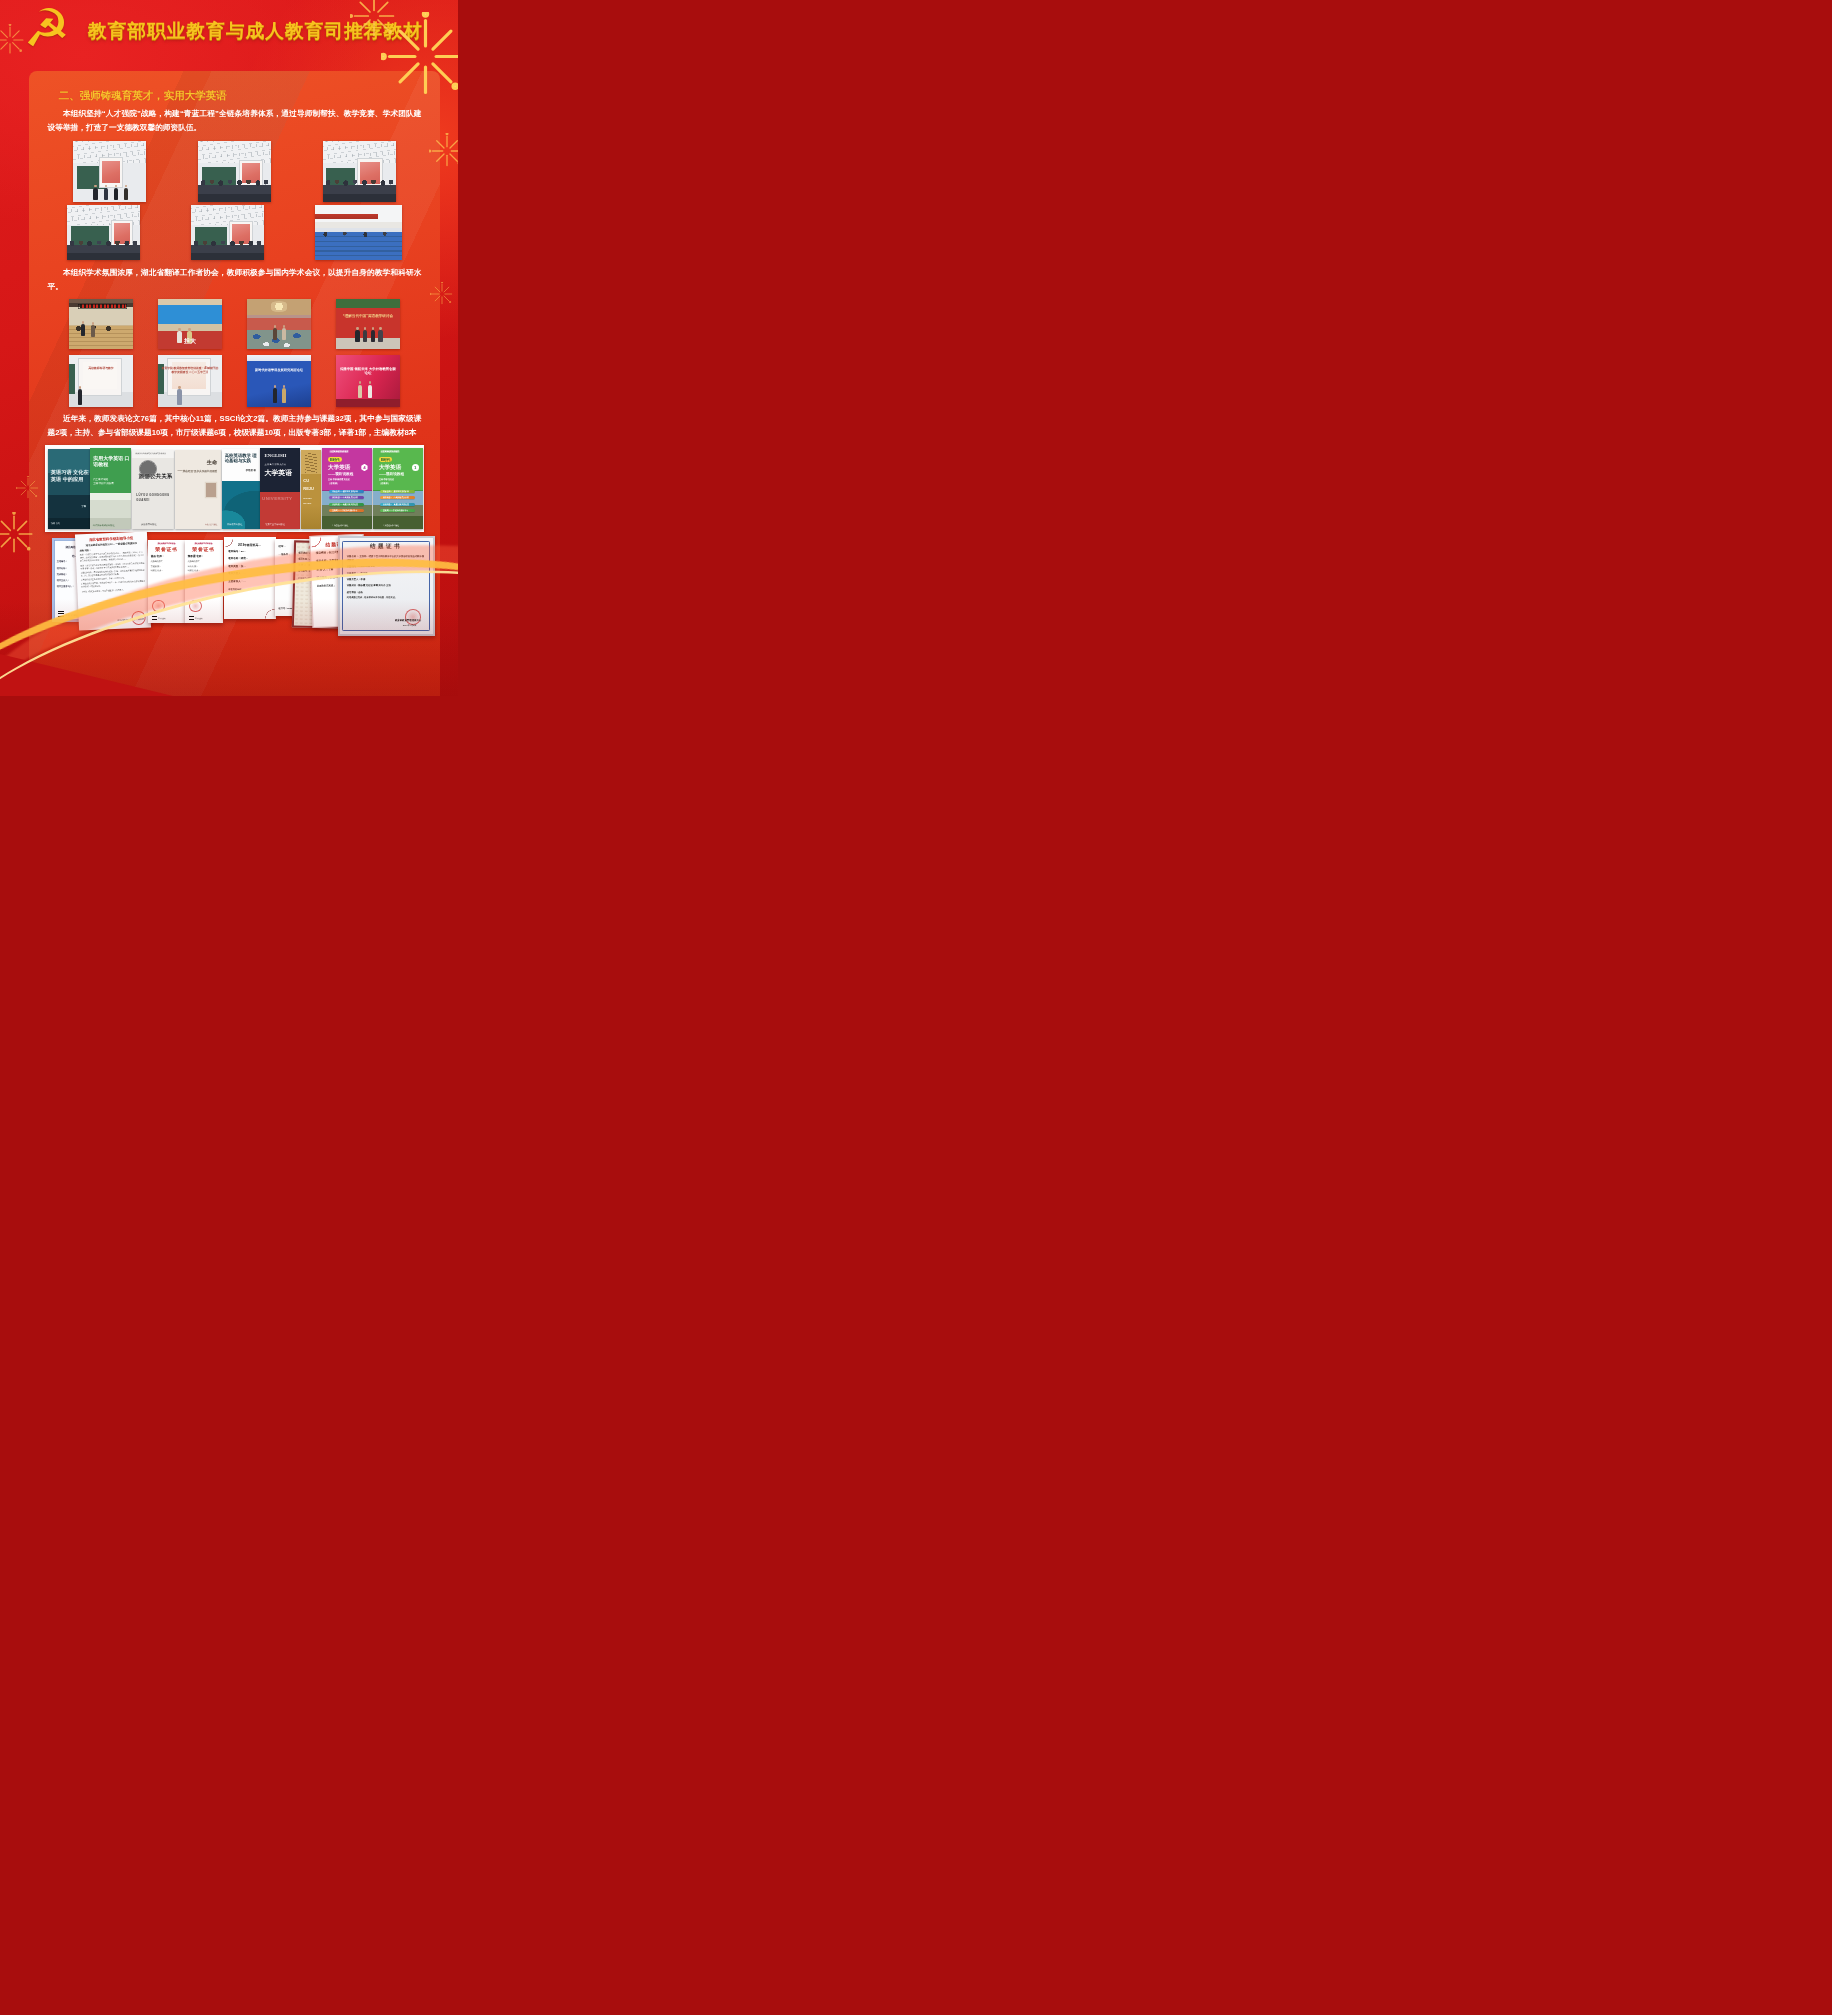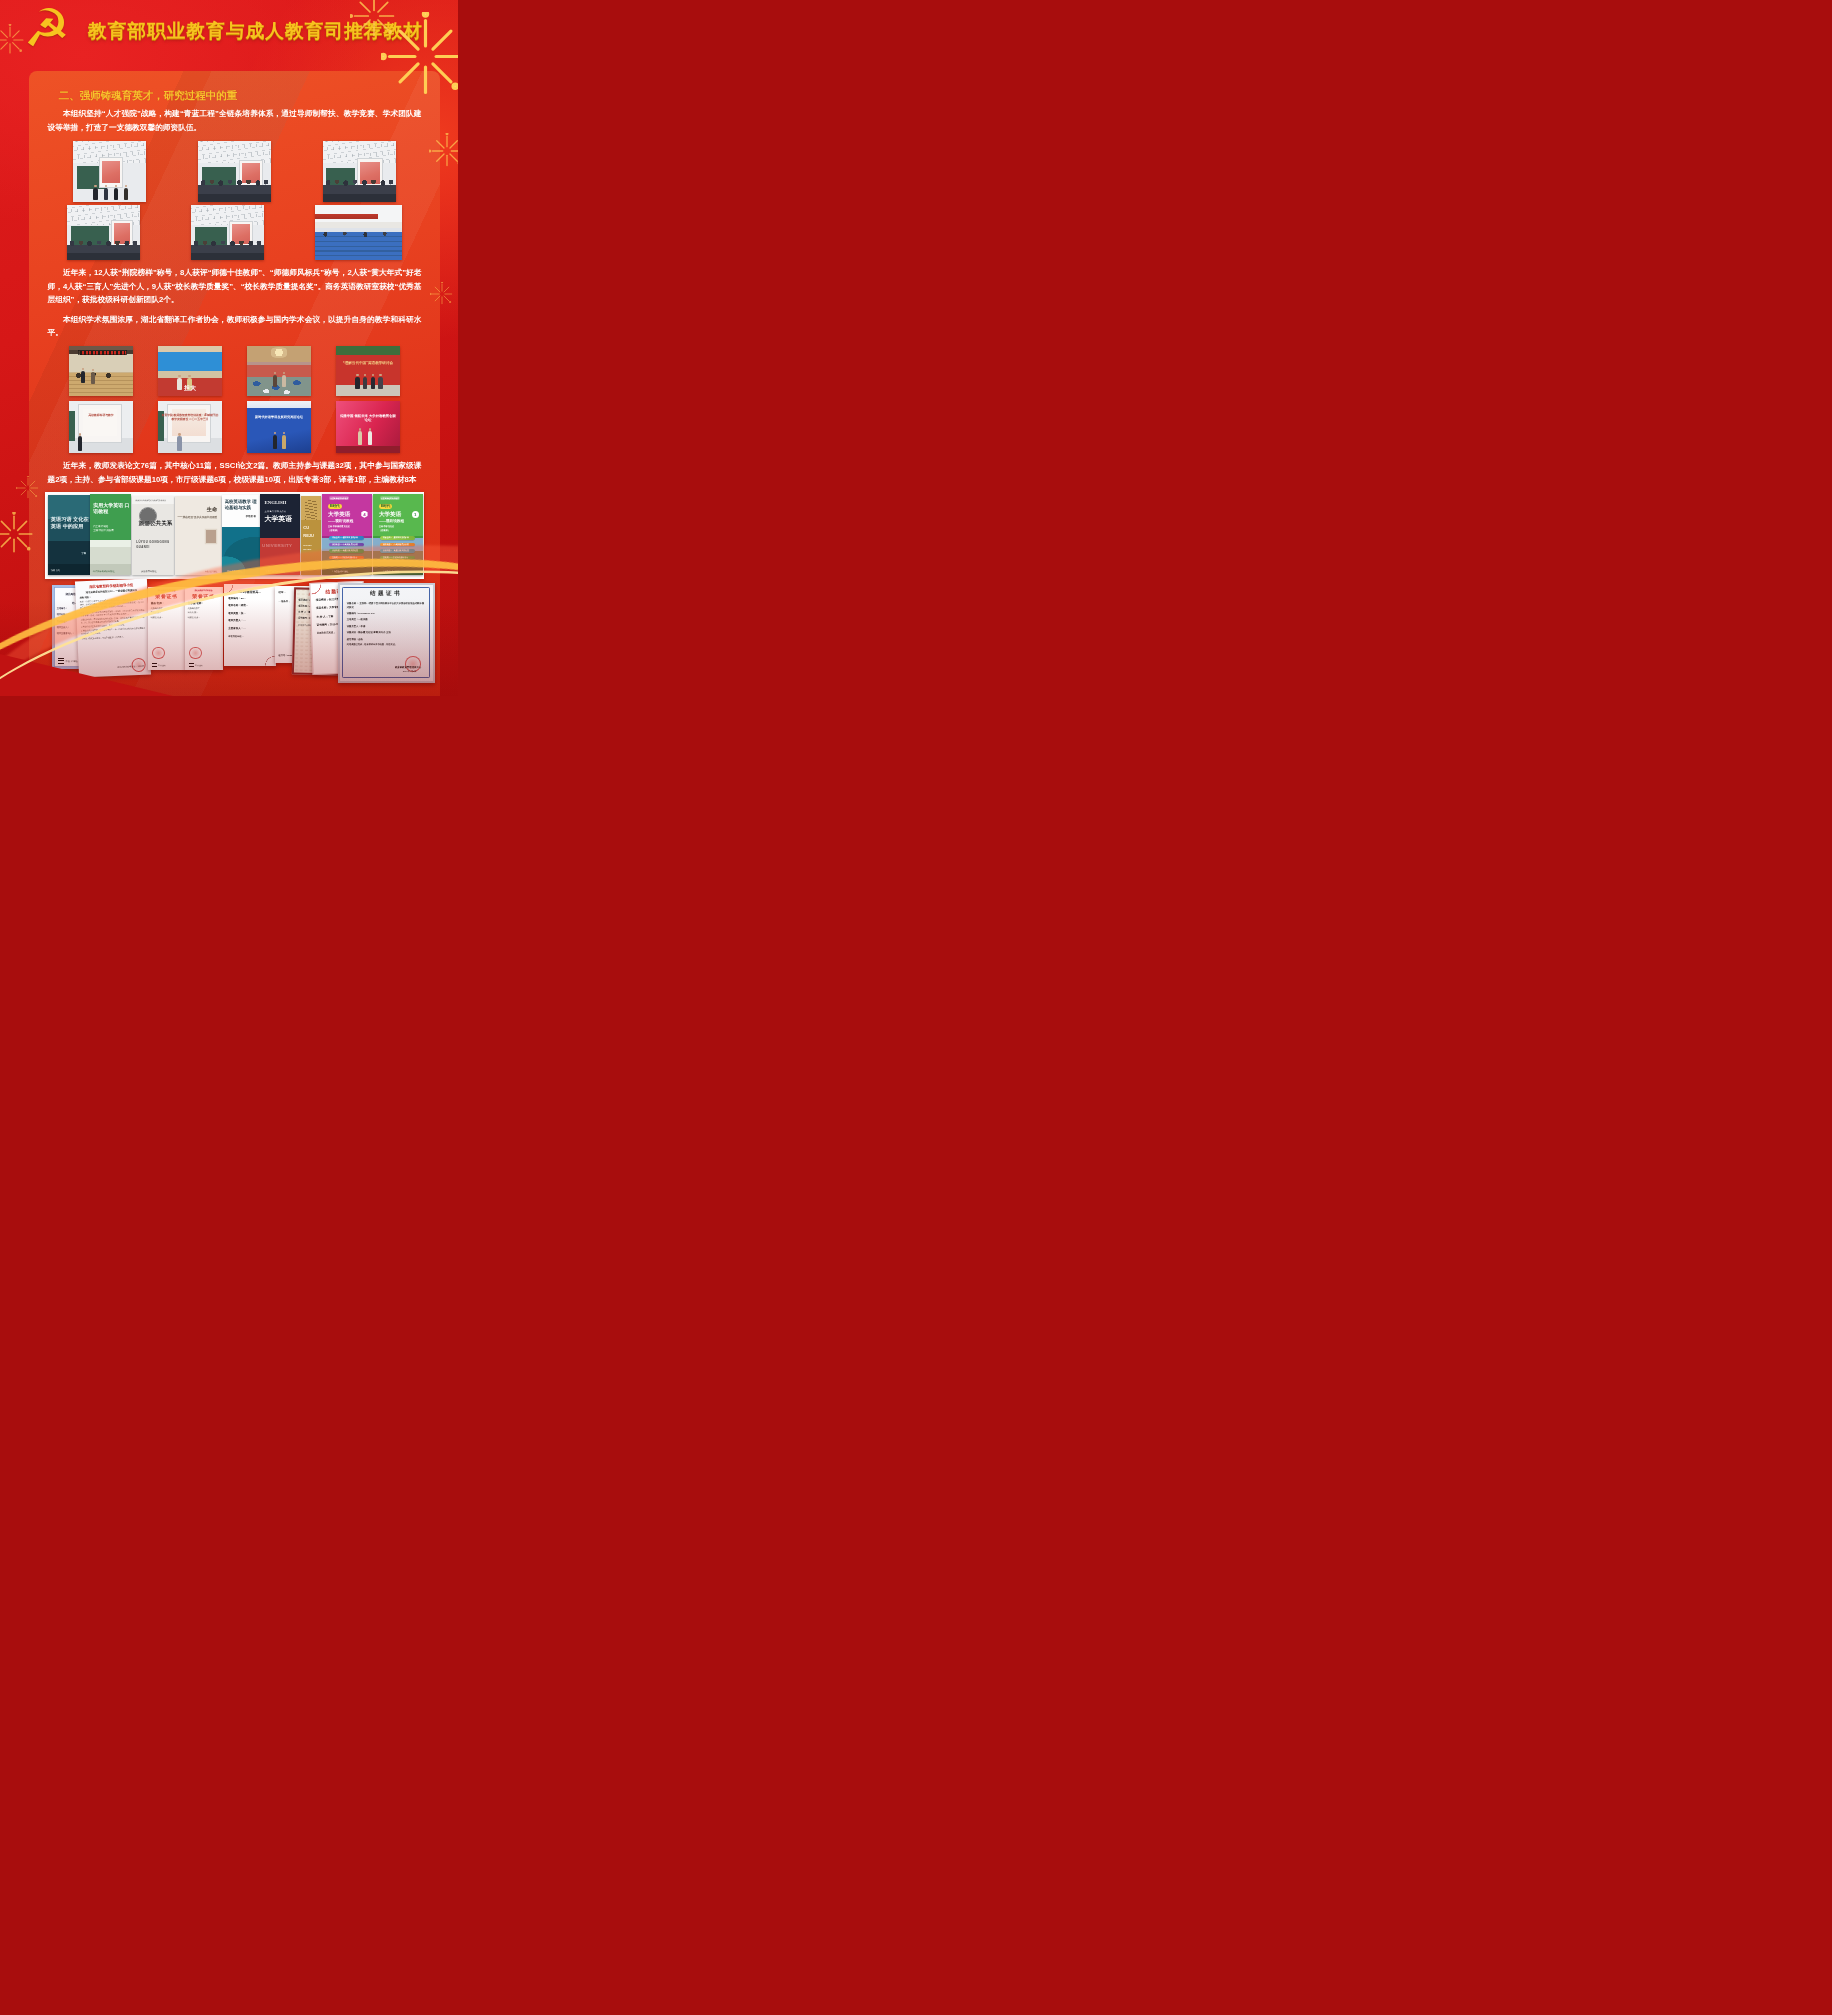--- a/index.html
+++ b/index.html
@@ -312,21 +312,21 @@
       <use href="#fwg"></use>
     </svg>
 
   <div class="hdr">
     <div class="emblem">☭</div>
     <div class="title">教育部职业教育与成人教育司推荐教材</div>
   </div>
 
   <div class="panel">
     <div class="inner">
-      <h2 class="sec-h">二、强师铸魂育英才，研究过程中的重</h2>
+      <h2 class="sec-h">二、强师铸魂育英才，实用大学英语</h2>
       <p class="para">本组织坚持“人才强院”战略，构建“青蓝工程”全链条培养体系，通过导师制帮扶、教学竞赛、学术团队建设等举措，打造了一支德教双馨的师资队伍。</p>
 
       <div class="prow g1a">
         <div class="ph w181 h152 sc-room" title="教室投影屏前教师持证书表彰合影">
           <div class="board" style="left:5%;top:40%;width:42%;height:38%"></div>
           <div class="screen" style="left:36%;top:26%;width:30%;height:48%">
               <i></i>
             </div>
           <div class="fg" style="left:28%;bottom:4%"></div>
           <div class="fg" style="left:42%;bottom:4%;background:#2e3440"></div>
@@ -360,21 +360,20 @@
         <div class="ph w181 h136 sc-room" title="教室投影屏前教师大合影">
           <div class="board" style="left:6%;top:40%;width:44%;height:38%"></div>
           <div class="screen" style="left:52%;top:28%;width:30%;height:48%">
               <i></i>
             </div>
           <div class="crowd"></div>
         </div>
         <div class="ph w215 h136 sc-hall" title="报告厅培训大会（蓝色座椅、红色横幅）"></div>
       </div>
 
-      <p class="para">近年来，12人获“荆院榜样”称号，8人获评“师德十佳教师”、“师德师风标兵”称号，2人获“黄大年式”好老师，4人获“三育人”先进个人，9人获“校长教学质量奖”、“校长教学质量提名奖”。商务英语教研室获校“优秀基层组织”，获批校级科研创新团队2个。</p>
       <p class="para">本组织学术氛围浓厚，湖北省翻译工作者协会，教师积极参与国内学术会议，以提升自身的教学和科研水平。</p>
 
       <div class="prow g2">
         <div class="ph w159 h124 sc-aud" title="学术会议礼堂参会留影">
           <div class="fg" style="left:18%;bottom:26%"></div>
           <div class="fg" style="left:34%;bottom:24%;background:#6b5a4a"></div>
         </div>
         <div class="ph w159 h124 sc-stage" title="学术论坛蓝色大屏前合影">
           <span class="txt">担大</span>
           <div class="fg" style="left:30%;bottom:12%;background:#e8e4da"></div>

